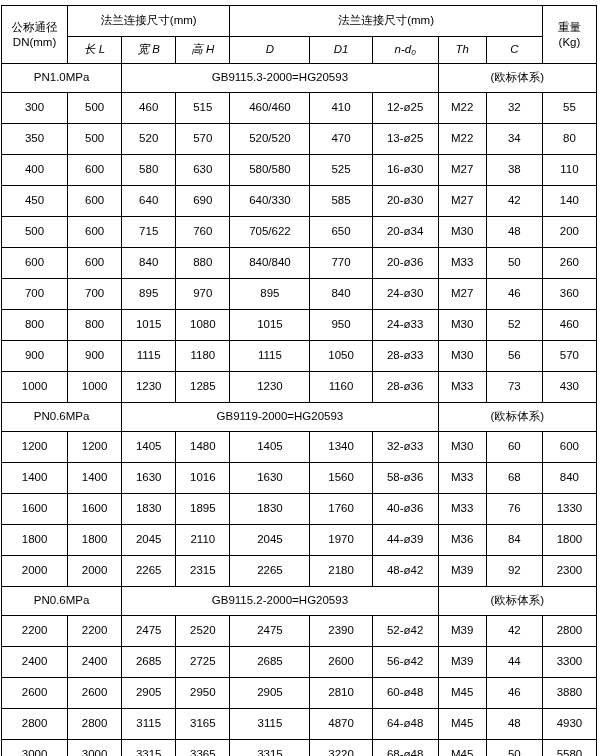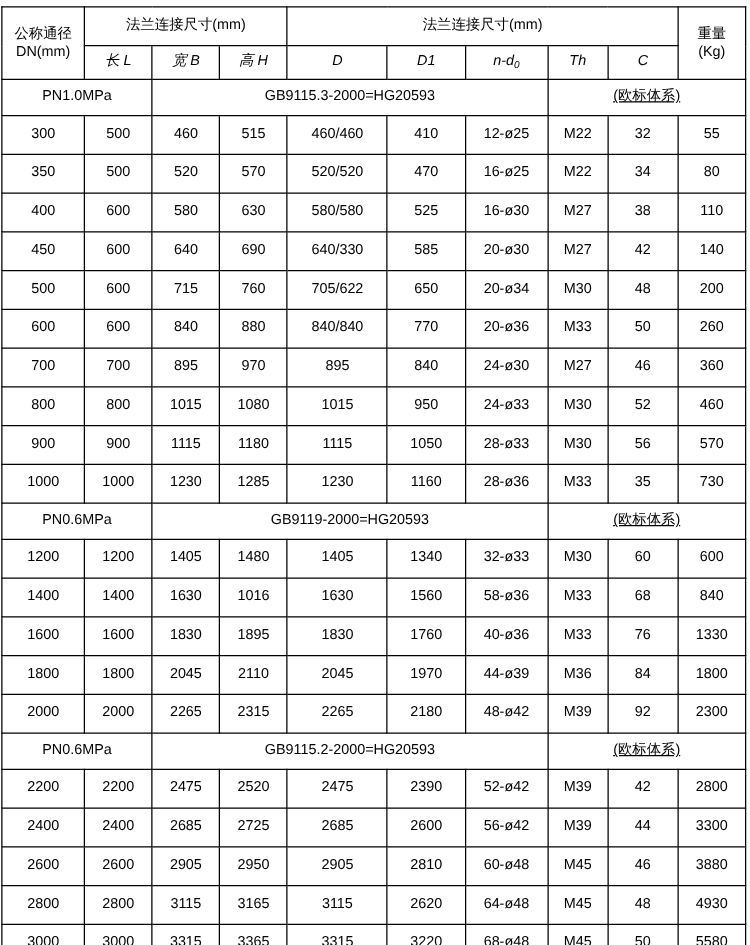--- a/index.html
+++ b/index.html
@@ -65,21 +65,20 @@
     padding-left: 6px;
     margin-top: 36px;
   }
   .band-mid {
     text-align: center;
     padding-left: 4px;
   }
   .band-right {
     text-align: center;
     padding-right: 6px;
-    text-decoration: underline;
   }
   sub {
     font-size: 8px;
     vertical-align: baseline;
     position: relative;
     top: 2px;
   }
   .nb { white-space: nowrap; text-align: right; }
 </style>
 </head>
@@ -140,21 +139,21 @@
         <td>32</td>
         <td>55</td>
       </tr>
       <tr class="data-row">
         <td>350</td>
         <td>500</td>
         <td>520</td>
         <td>570</td>
         <td>520/520</td>
         <td>470</td>
-        <td>16-ø25</td>
+        <td>13-ø25</td>
         <td>M22</td>
         <td>34</td>
         <td>80</td>
       </tr>
       <tr class="data-row">
         <td>400</td>
         <td>600</td>
         <td>580</td>
         <td>630</td>
         <td>580/580</td>
@@ -238,22 +237,22 @@
       </tr>
       <tr class="data-row">
         <td>1000</td>
         <td>1000</td>
         <td>1230</td>
         <td>1285</td>
         <td>1230</td>
         <td>1160</td>
         <td>28-ø36</td>
         <td>M33</td>
-        <td>35</td>
-        <td>730</td>
+        <td>73</td>
+        <td>430</td>
       </tr>
 
       <tr class="band-row">
         <td colspan="2" class="band-left">PN0.6MPa</td>
         <td colspan="5" class="band-mid">GB9119-2000=HG20593</td>
         <td colspan="3" class="band-right">(欧标体系)</td>
       </tr>
       <tr class="data-row">
         <td>1200</td>
         <td>1200</td>
@@ -355,21 +354,21 @@
         <td>M45</td>
         <td>46</td>
         <td>3880</td>
       </tr>
       <tr class="data-row">
         <td>2800</td>
         <td>2800</td>
         <td>3115</td>
         <td>3165</td>
         <td>3115</td>
-        <td>2620</td>
+        <td>4870</td>
         <td>64-ø48</td>
         <td>M45</td>
         <td>48</td>
         <td>4930</td>
       </tr>
       <tr class="data-row">
         <td>3000</td>
         <td>3000</td>
         <td>3315</td>
         <td>3365</td>

